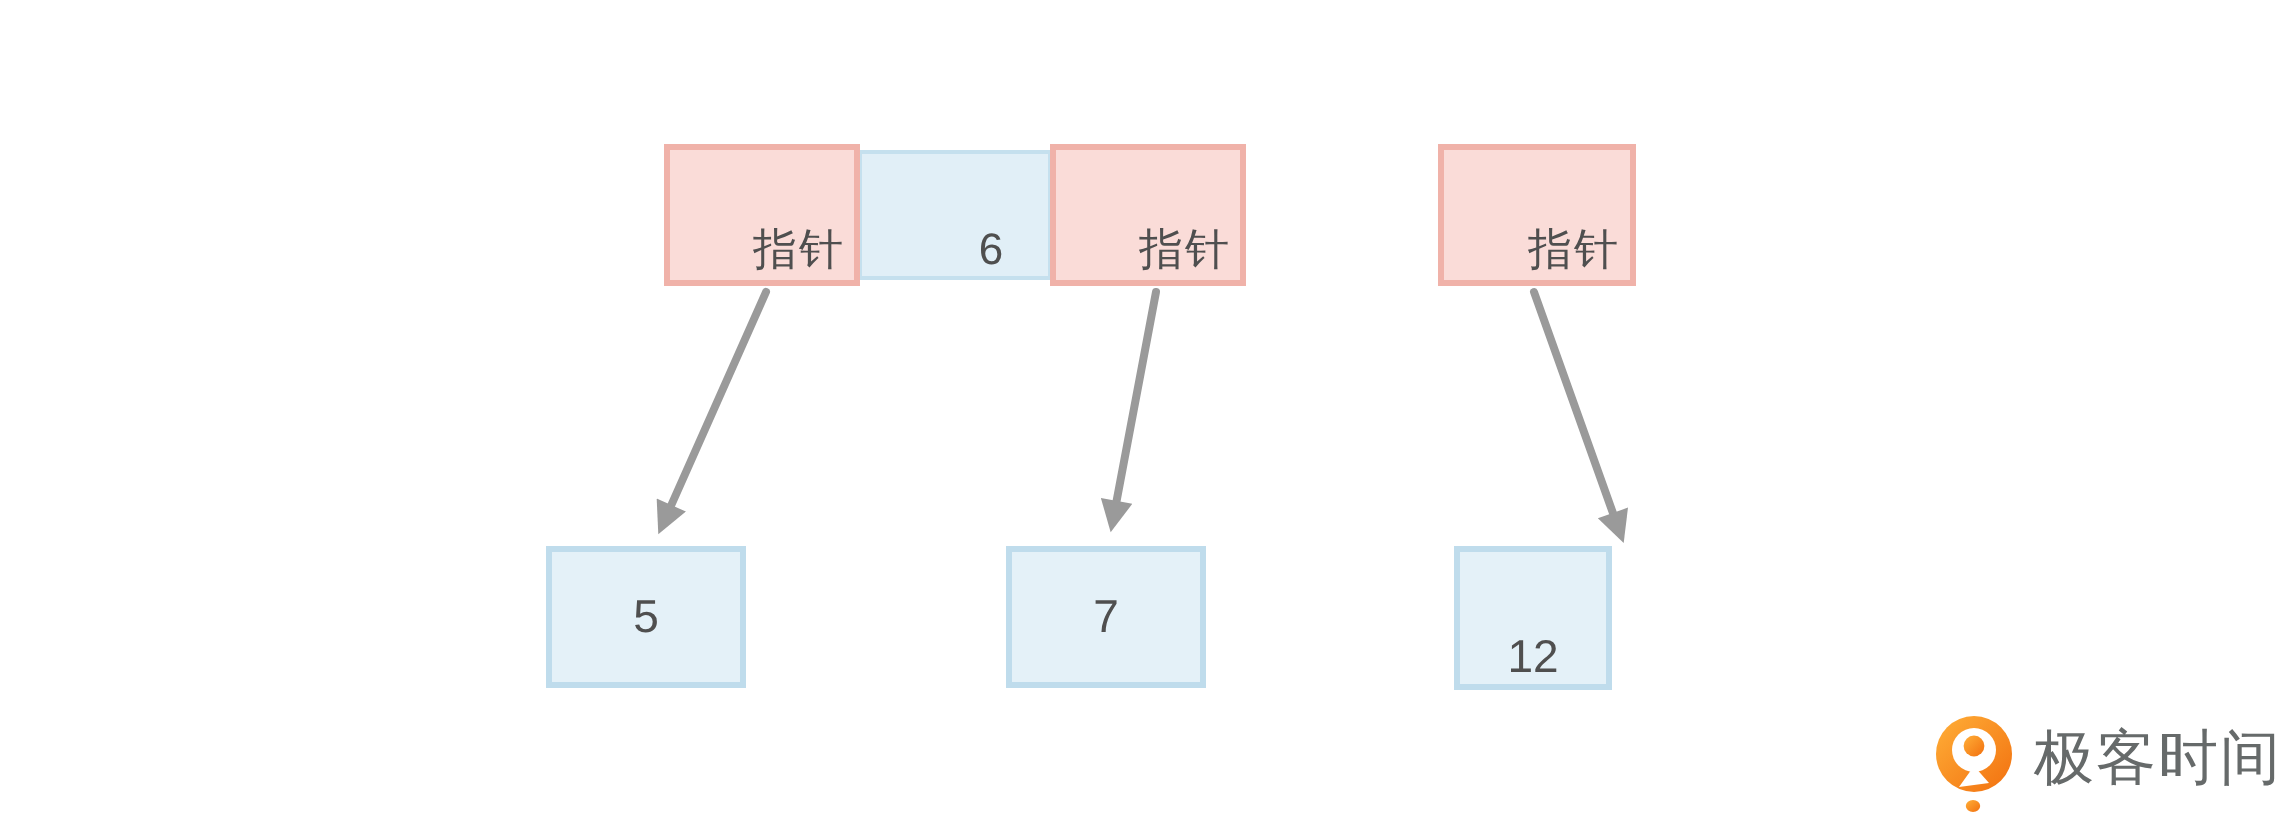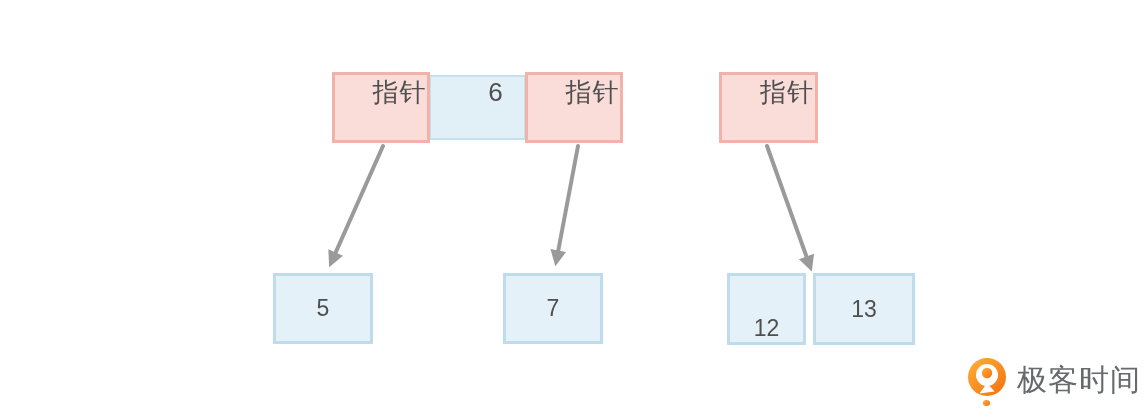--- a/index.html
+++ b/index.html
@@ -8,23 +8,23 @@
     position: relative;
     width: 1145px;
     height: 419px;
     background: var(--canvas-bg, #ffffff);
     font-family: "Liberation Sans", "DejaVu Sans", sans-serif;
     overflow: hidden;
   }
   .cell {
     position: absolute;
     display: flex;
-    align-items: flex-start;
+    align-items: flex-end;
     justify-content: center;
-    font-size: 26px;
+    font-size: 22px;
     color: var(--cell-text, #4f4f4f);
     letter-spacing: 1px;
     padding-left: 37px;
   }
   .cell.pointer {
     background: var(--pointer-fill, #fadcd8);
     border: 3px solid var(--pointer-border, #f0b2a9);
     z-index: 2;
   }
   .cell.key {
@@ -92,23 +92,20 @@
 
   <div class="child-box" style="left:273px; top:273px; width:100px; height:71px;">
     <span>5</span>
   </div>
   <div class="child-box" style="left:503px; top:273px; width:100px; height:71px;">
     <span>7</span>
   </div>
   <div class="child-box" style="left:727px; top:273px; width:79px; height:72px;align-items:flex-end;">
     <span>12</span>
   </div>
-  <div class="child-box" style="left:813px; top:273px; width:102px; height:72px;">
-    <span>13</span>
-  </div>
 
   <svg id="arrow-layer" viewBox="0 0 1145 419" xmlns="http://www.w3.org/2000/svg">
     <defs>
       <marker id="arrowhead" viewBox="0 0 10 10" refX="1" refY="5" markerWidth="5" markerHeight="4" orient="auto" markerUnits="strokeWidth">
         <path d="M0,0 L10,5 L0,10 Z"></path>
       </marker>
     </defs>
     <line x1="383" y1="146" x2="335" y2="254" marker-end="url(#arrowhead)"></line>
     <line x1="578" y1="146" x2="558" y2="252" marker-end="url(#arrowhead)"></line>
     <line x1="767" y1="146" x2="807" y2="258" marker-end="url(#arrowhead)"></line>

